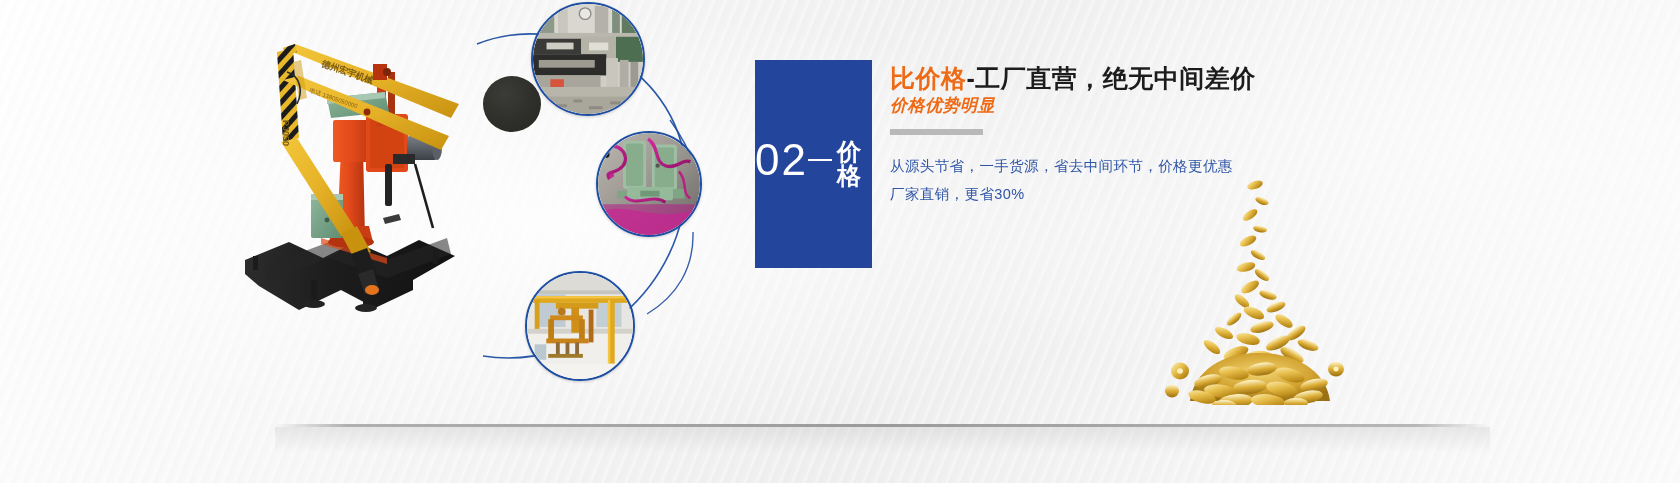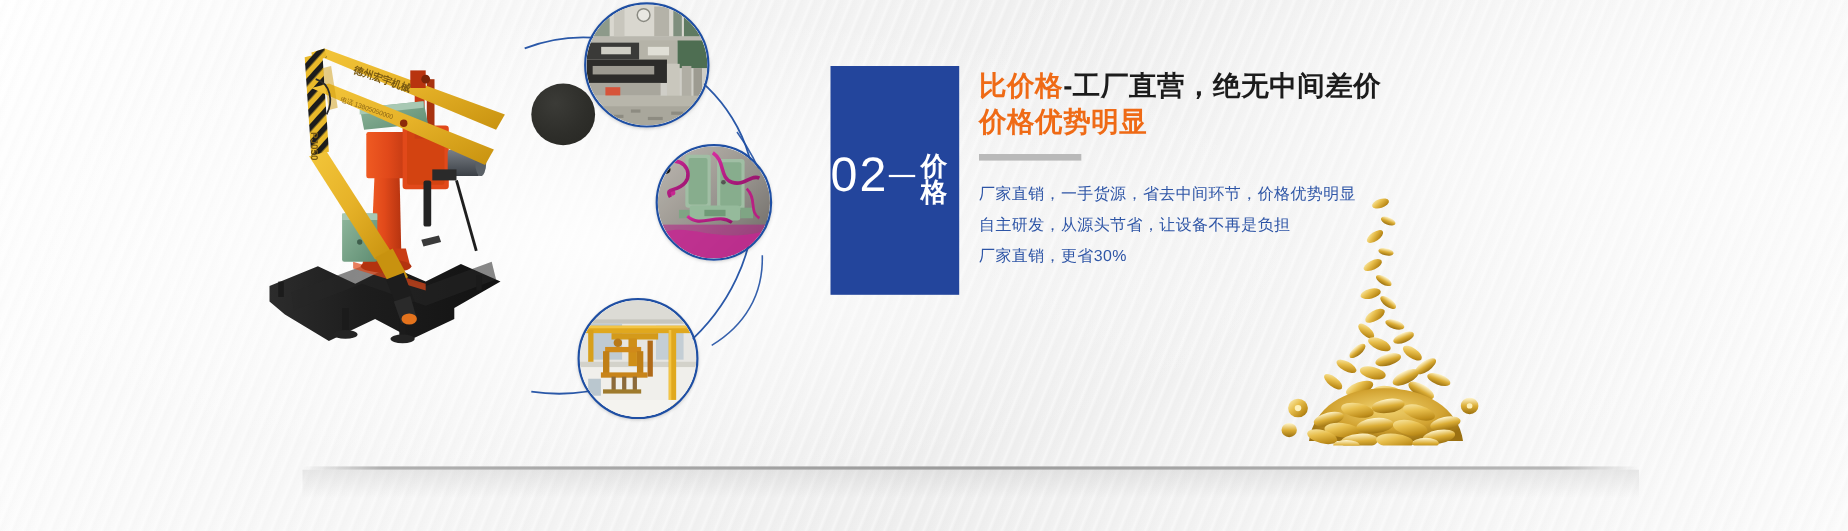--- a/index.html
+++ b/index.html
@@ -101,22 +101,22 @@
 
   
   .copy { position:absolute; left:890px; top:62px; width:520px; }
 
   .headline {
     font-size:25px; font-weight:bold; line-height:1.32;
     color:#1c1c1c; letter-spacing:.5px; white-space:nowrap;
   }
   .headline .hl { color:#ef6a15; }
   .headline-2 {
-    font-size:25px; font-weight:bold; line-height:1.32;
-    color:#ef6a15; letter-spacing:.5px;
+    font-size:17px; font-weight:bold; line-height:1.32;
+    color:#ef6a15; letter-spacing:.5px;font-style:italic;
   }
   .eng {
     margin-top:9px;
     font-size:13.5px; letter-spacing:.55px;
     color:#9b9b9b; font-weight:400; white-space:nowrap;
   }
   .divider {
     margin-top:12px;
     width:93px; height:6px; background:#b9b9b9;
   }
@@ -355,22 +355,21 @@
     </div>
   </div>
 
   <div class="copy">
     <div class="headline">
       <span class="hl">比价格</span><span>-工厂直营，绝无中间差价</span>
     </div>
     <div class="headline-2">价格优势明显</div>
     <div class="divider"></div>
     <div class="bullets">
-      <div class="bullet">厂家直销，一手货源，省去中间环节，价格优势明显</div>
-      <div class="bullet">自主研发，从源头节省，让设备不再是负担</div>
+      <div class="bullet">从源头节省，一手货源，省去中间环节，价格更优惠</div>
       <div class="bullet">厂家直销，更省30%</div>
     </div>
   </div>
 
   <div class="coins">
     <svg viewBox="0 0 200 230" width="200" height="230">
       <defs>
         <linearGradient id="gold1" x1="0" y1="0" x2="1" y2="1">
           <stop offset="0" stop-color="#fdf3c0"></stop>
             <stop offset=".4" stop-color="#e8bf4d"></stop>

